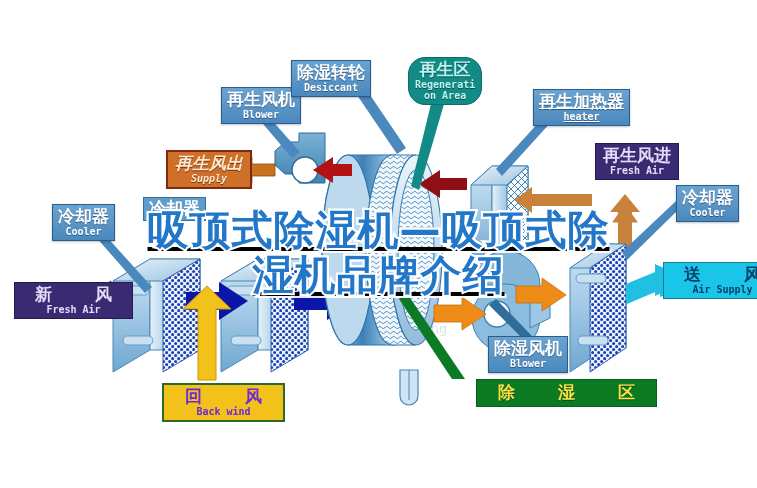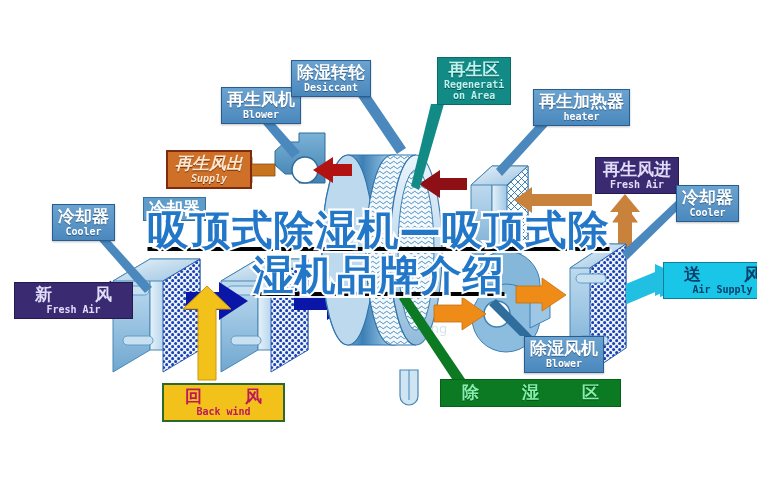--- a/index.html
+++ b/index.html
@@ -48,23 +48,24 @@
     background:#128b86;
     border:1px solid #0c6b66;
     color:#bdf3ef;
     padding:2px 6px 3px 6px;
     text-shadow:0 1px 0 rgba(0,40,40,.6);
   }
   
   .lbl.green{
     background:#0b7a23;
     border:1px solid #056018;
-    color:#86efac;
+    color:#fde047;
     padding:3px 8px 4px 8px;
     text-shadow:0 1px 0 rgba(0,40,10,.6);
+    margin-left:36px;
   }
   
   .lbl.purple{
     background:#3a2a72;
     border:1px solid #241a4d;
     color:#e2dcf8;
     padding:2px 7px 3px 7px;
   }
   
   .lbl.cyan{
@@ -304,32 +305,32 @@
   <div class="lbl blue" style="left:221px;top:87px;">
     <span class="cn">再生风机</span>
     <span class="en">Blower</span>
   </div>
 
   <div class="lbl blue" style="left:291px;top:60px;">
     <span class="cn">除湿转轮</span>
     <span class="en">Desiccant</span>
   </div>
 
-  <div class="lbl teal" style="left:437px;top:57px;">
+  <div class="lbl teal" style="left:408px;top:57px;border-radius:17px;">
     <span class="cn">再生区</span>
     <span class="en">Regenerati</span>
     <span class="en">on Area</span>
   </div>
 
-  <div class="lbl blue" style="left:533px;top:89px;">
+  <div class="lbl blue" style="left:533px;top:89px;text-decoration:underline;">
     <span class="cn">再生加热器</span>
     <span class="en">heater</span>
   </div>
 
-  <div class="lbl purple" style="left:595px;top:143px;margin-top:14px;">
+  <div class="lbl purple" style="left:595px;top:143px;">
     <span class="cn">再生风进</span>
     <span class="en">Fresh Air</span>
   </div>
 
   <div class="lbl orange" style="left:166px;top:150px;font-style:italic;">
     <span class="cn">再生风出</span>
     <span class="en">Supply</span>
   </div>
 
   <div class="lbl blue" style="left:52px;top:204px;">
@@ -349,30 +350,30 @@
   <div class="lbl purple" style="left:2px;top:282px;margin-left:12px;">
     <span class="cn spread2">新　风</span>
     <span class="en">Fresh Air</span>
   </div>
 
   <div class="lbl cyan" style="left:663px;top:262px;">
     <span class="cn spread2">送　风</span>
     <span class="en">Air Supply</span>
   </div>
 
-  <div class="lbl blue" style="left:524px;top:336px;">
+  <div class="lbl blue" style="left:488px;top:336px;">
     <span class="cn">除湿风机</span>
     <span class="en">Blower</span>
   </div>
 
   <div class="lbl green" style="left:440px;top:379px;">
     <span class="cn spread2">除　湿　区</span>
   </div>
 
-  <div class="lbl" style="left:162px;top:383px;background:#f2c21a;border:2px solid #2b6a2b;padding:2px 8px 3px 8px;color:#be185d;">
+  <div class="lbl" style="left:162px;top:383px;background:#f2c21a;border:2px solid #2b6a2b;padding:2px 8px 3px 8px;color:#6d28d9;">
     <span class="cn spread2">回　风</span>
     <span class="en">Back wind</span>
   </div>
 
   <div id="title-overlay">
     <span class="tline">吸顶式除湿机—吸顶式除</span>
     <span class="tline">湿机品牌介绍</span>
   </div>
 
 </div>

